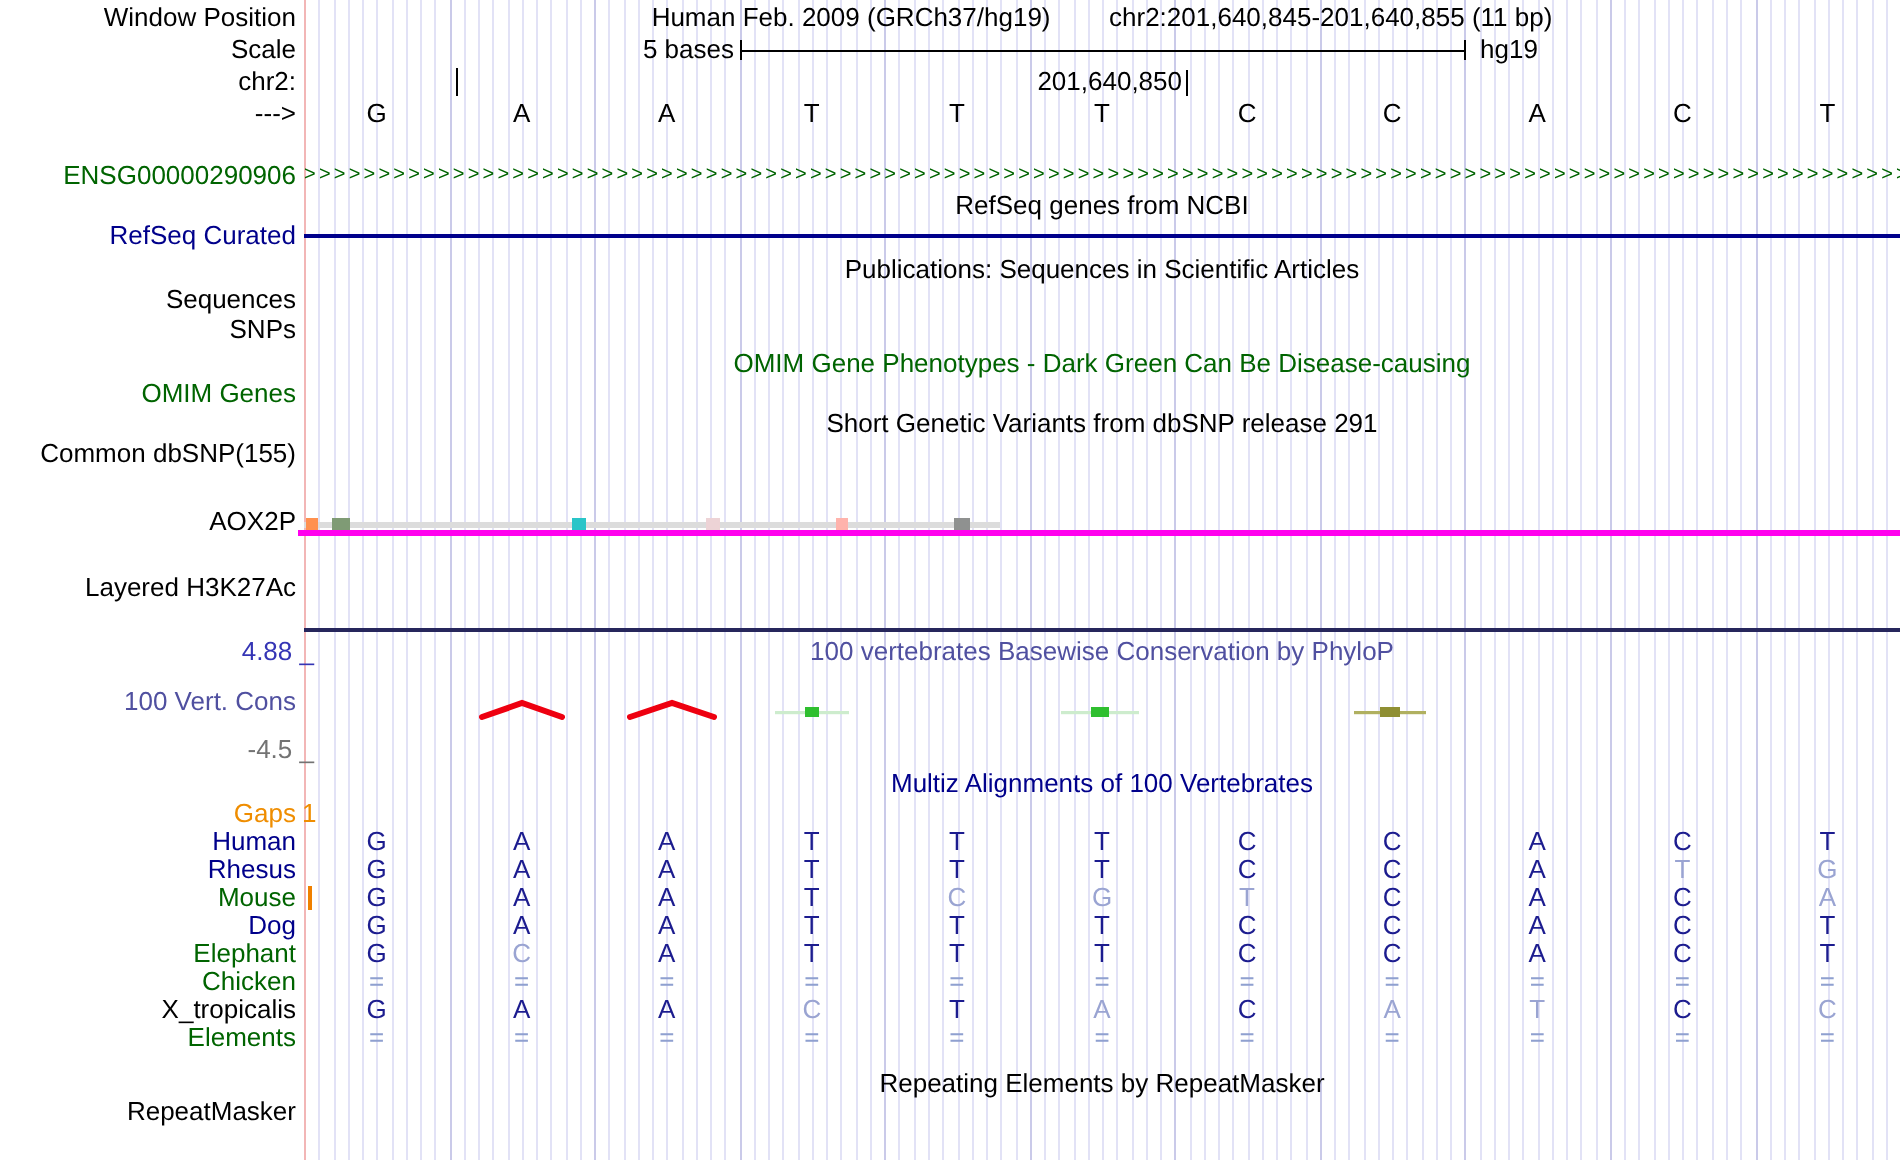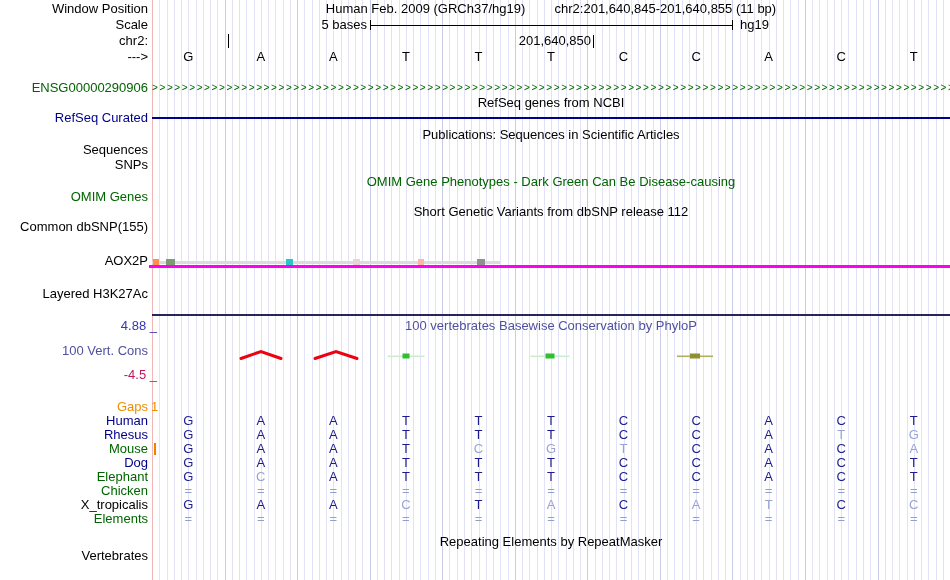--- a/index.html
+++ b/index.html
@@ -8,21 +8,21 @@
   .abs{position:absolute;}
   .llabel{position:absolute;left:0;width:148px;text-align:right;height:14px;line-height:14px;white-space:nowrap;}
   .ctitle{position:absolute;left:152px;width:798px;text-align:center;height:14px;line-height:14px;white-space:nowrap;}
   .gridline{position:absolute;top:0;width:1px;height:580px;background:#e2e2f6;}
   .gridline.major{background:#cacae9;}
   .pinkborder{position:absolute;left:152px;top:0;width:1px;height:580px;background:#f2b6b6;}
   .navy{color:#00008b;}
   .green{color:#006400;}
   .slate{color:#5050a0;}
   .orange{color:#ef8d00;}
-  .maroon{color:#be185d;}
+  .maroon{color:#737373;}
   .baseletter{position:absolute;width:20px;margin-left:-10px;text-align:center;height:14px;line-height:14px;}
   .alnletter{position:absolute;width:20px;margin-left:-10px;text-align:center;height:14px;line-height:14px;color:#1c1c8f;}
   .alnletter.muted{color:#9aa4d2;}
   .alnletter.gap{color:#8fa0d0;}
   .hline{position:absolute;left:152px;width:798px;}
   .tickmark{position:absolute;width:1px;background:#000;}
   #gencode-arrows{position:absolute;left:152px;top:81px;width:798px;height:13px;overflow:hidden;
                   color:#006400;font-size:10px;letter-spacing:1.6px;line-height:13px;}
   #scalebar{position:absolute;left:371px;top:25px;width:361px;border-top:1px solid #000;}
   .scaletick{position:absolute;top:20px;width:1px;height:10px;background:#000;}
@@ -191,21 +191,21 @@
   <div class="llabel navy" style="top:111px">RefSeq Curated</div>
   <div class="hline" style="top:117px;height:2px;background:#00008b"></div>
 
   <div class="ctitle" style="top:128px">Publications: Sequences in Scientific Articles</div>
   <div class="llabel" style="top:143px">Sequences</div>
   <div class="llabel" style="top:158px">SNPs</div>
 
   <div class="ctitle green" style="top:175px">OMIM Gene Phenotypes - Dark Green Can Be Disease-causing</div>
   <div class="llabel green" style="top:190px">OMIM Genes</div>
 
-  <div class="ctitle" style="top:205px">Short Genetic Variants from dbSNP release 112</div>
+  <div class="ctitle" style="top:205px">Short Genetic Variants from dbSNP release 291</div>
   <div class="llabel" style="top:220px">Common dbSNP(155)</div>
 
   <div class="llabel" style="top:254px">AOX2P</div>
   <div id="gtex-bar"></div>
   <div id="gtex-ticks">
       <div class="gtex-tick" style="left: 153px; width: 6px; background: rgb(255, 145, 80);"></div>
       <div class="gtex-tick" style="left: 166px; width: 9px; background: rgb(127, 155, 117);"></div>
       <div class="gtex-tick" style="left: 286px; width: 7px; background: rgb(41, 197, 200);"></div>
       <div class="gtex-tick" style="left: 353px; width: 7px; background: rgb(237, 211, 214);"></div>
       <div class="gtex-tick" style="left: 418px; width: 6px; background: rgb(255, 179, 172);"></div>
@@ -224,20 +224,21 @@
       <polyline points="163,18.5 184,11.5 205,18.5" fill="none" stroke="#ee0010" stroke-width="3" stroke-linecap="round"></polyline>
       <rect x="235.5" y="15.5" width="37" height="1.6" fill="#cdeccd"></rect>
       <rect x="250.5" y="13.5" width="7" height="5" fill="#2fbf2f"></rect>
       <rect x="378.5" y="15.5" width="39" height="1.6" fill="#cdeccd"></rect>
       <rect x="393.5" y="13.5" width="9" height="5" fill="#2fbf2f"></rect>
       <rect x="525" y="15.5" width="36" height="1.6" fill="#b0b060"></rect>
       <rect x="538" y="13.5" width="10" height="5" fill="#8f8f33"></rect>
     </svg>
   <div class="abs maroon" style="top:368px;left:0;width:157px;text-align:right;height:14px;line-height:14px">-4.5 _</div>
 
+  <div class="ctitle navy" style="top:385px">Multiz Alignments of 100 Vertebrates</div>
   <div class="llabel orange" style="top:400px">Gaps</div>
   <div id="gaps-marker">1</div>
   <div id="multiz-rows">
       <div class="llabel" style="top: 414px; color: rgb(0, 0, 139);">Human</div>
       <div class="alnletter" style="left: 188.273px; top: 414px;">G</div>
       <div class="alnletter" style="left: 260.818px; top: 414px;">A</div>
       <div class="alnletter" style="left: 333.364px; top: 414px;">A</div>
       <div class="alnletter" style="left: 405.909px; top: 414px;">T</div>
       <div class="alnletter" style="left: 478.455px; top: 414px;">T</div>
       <div class="alnletter" style="left: 551px; top: 414px;">T</div>
@@ -327,15 +328,15 @@
       <div class="alnletter gap" style="left: 551px; top: 512px;">=</div>
       <div class="alnletter gap" style="left: 623.545px; top: 512px;">=</div>
       <div class="alnletter gap" style="left: 696.091px; top: 512px;">=</div>
       <div class="alnletter gap" style="left: 768.636px; top: 512px;">=</div>
       <div class="alnletter gap" style="left: 841.182px; top: 512px;">=</div>
       <div class="alnletter gap" style="left: 913.727px; top: 512px;">=</div>
     </div>
   <div id="mouse-insert"></div>
 
   <div class="ctitle" style="top:535px">Repeating Elements by RepeatMasker</div>
-  <div class="llabel" style="top:549px">Vertebrates</div>
+  <div class="llabel" style="top:549px">RepeatMasker</div>
 
 </div>
 
 </body></html>

